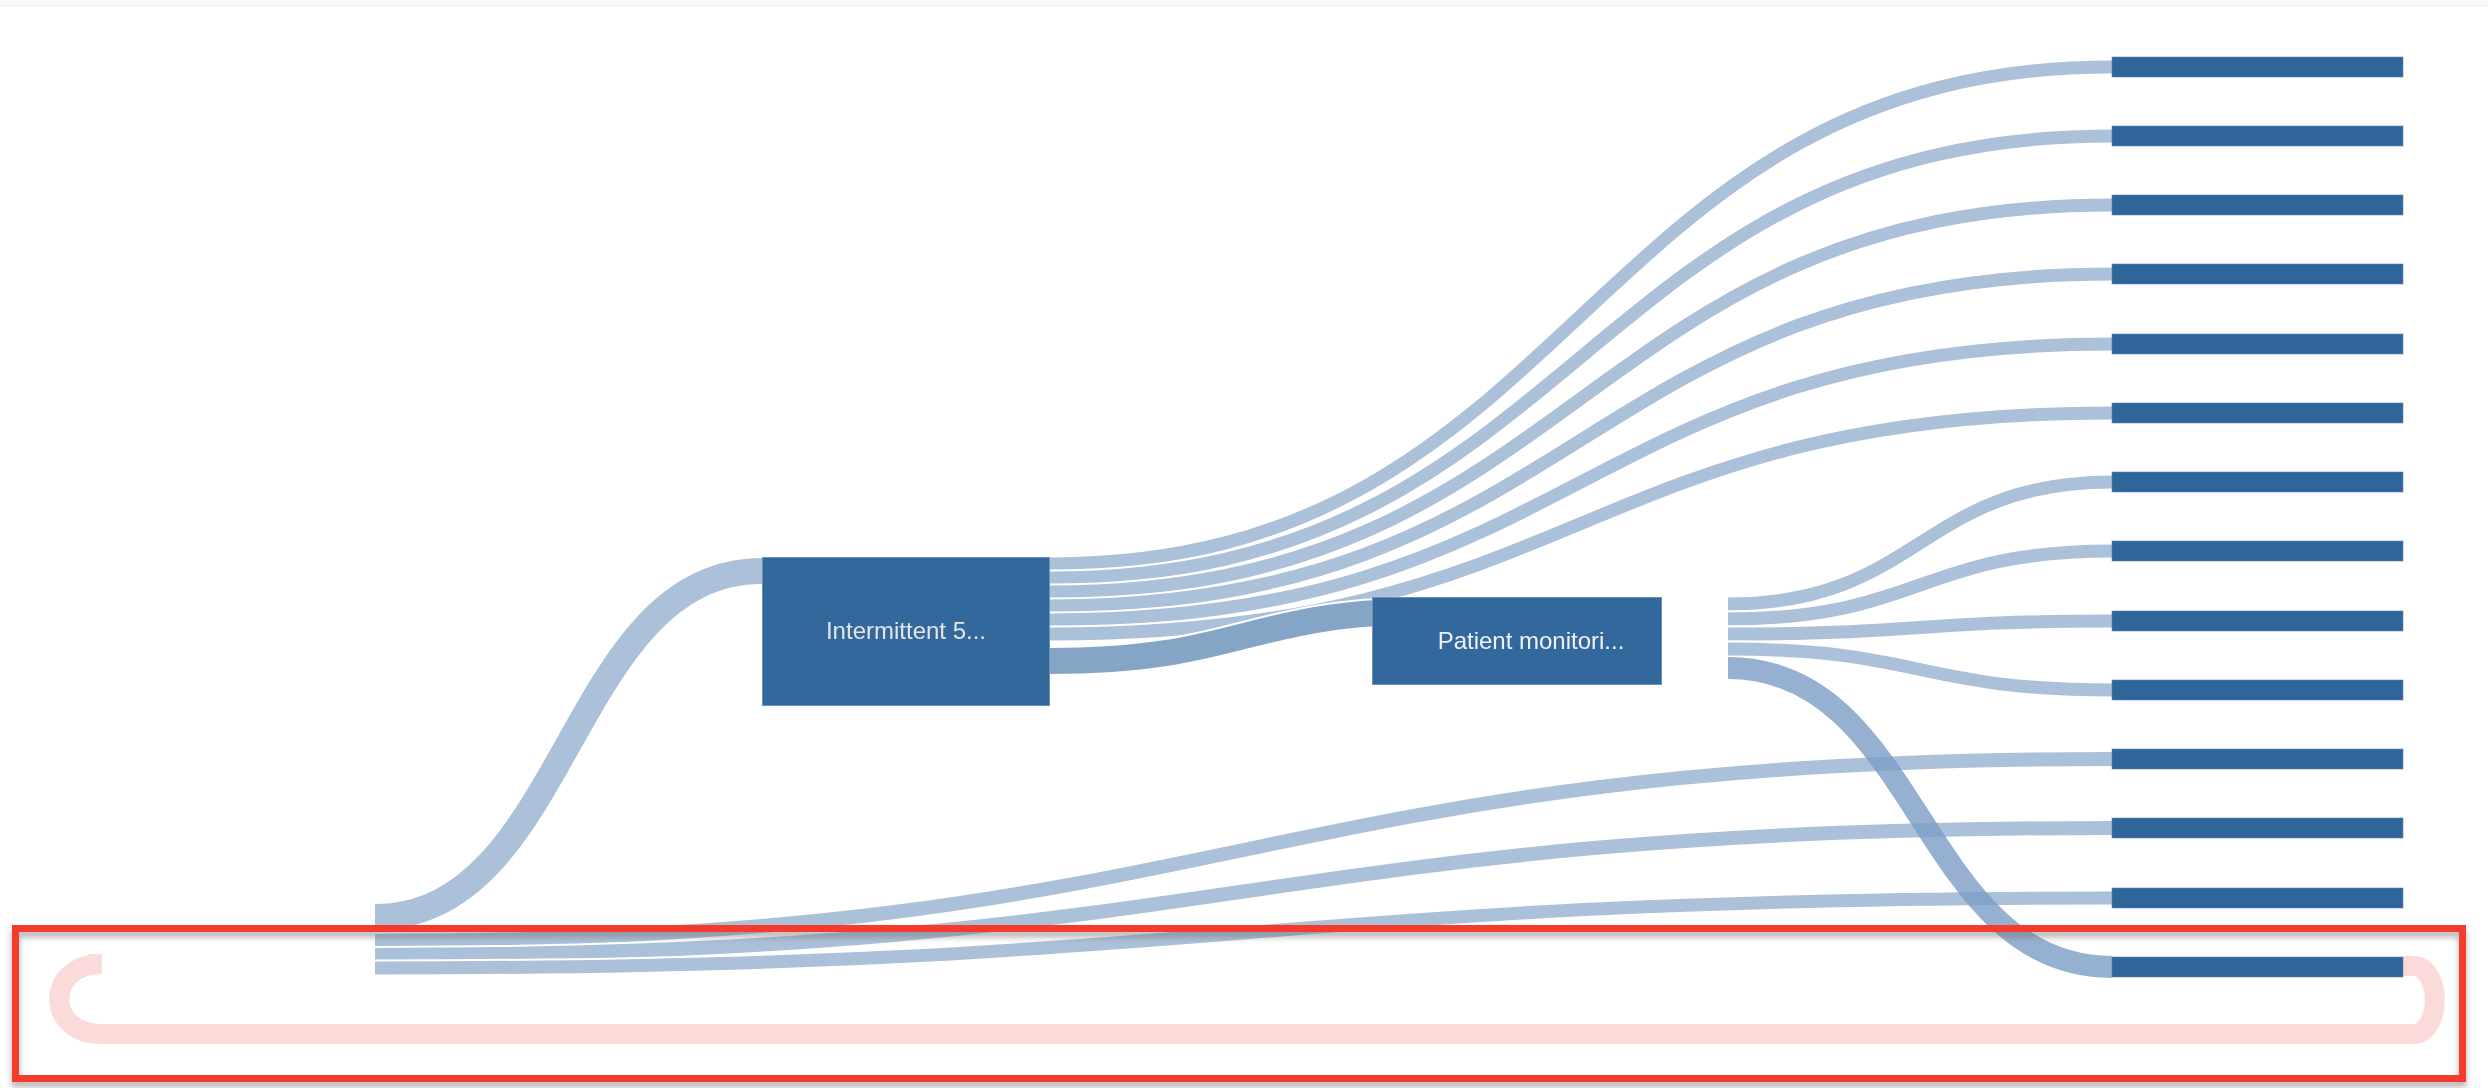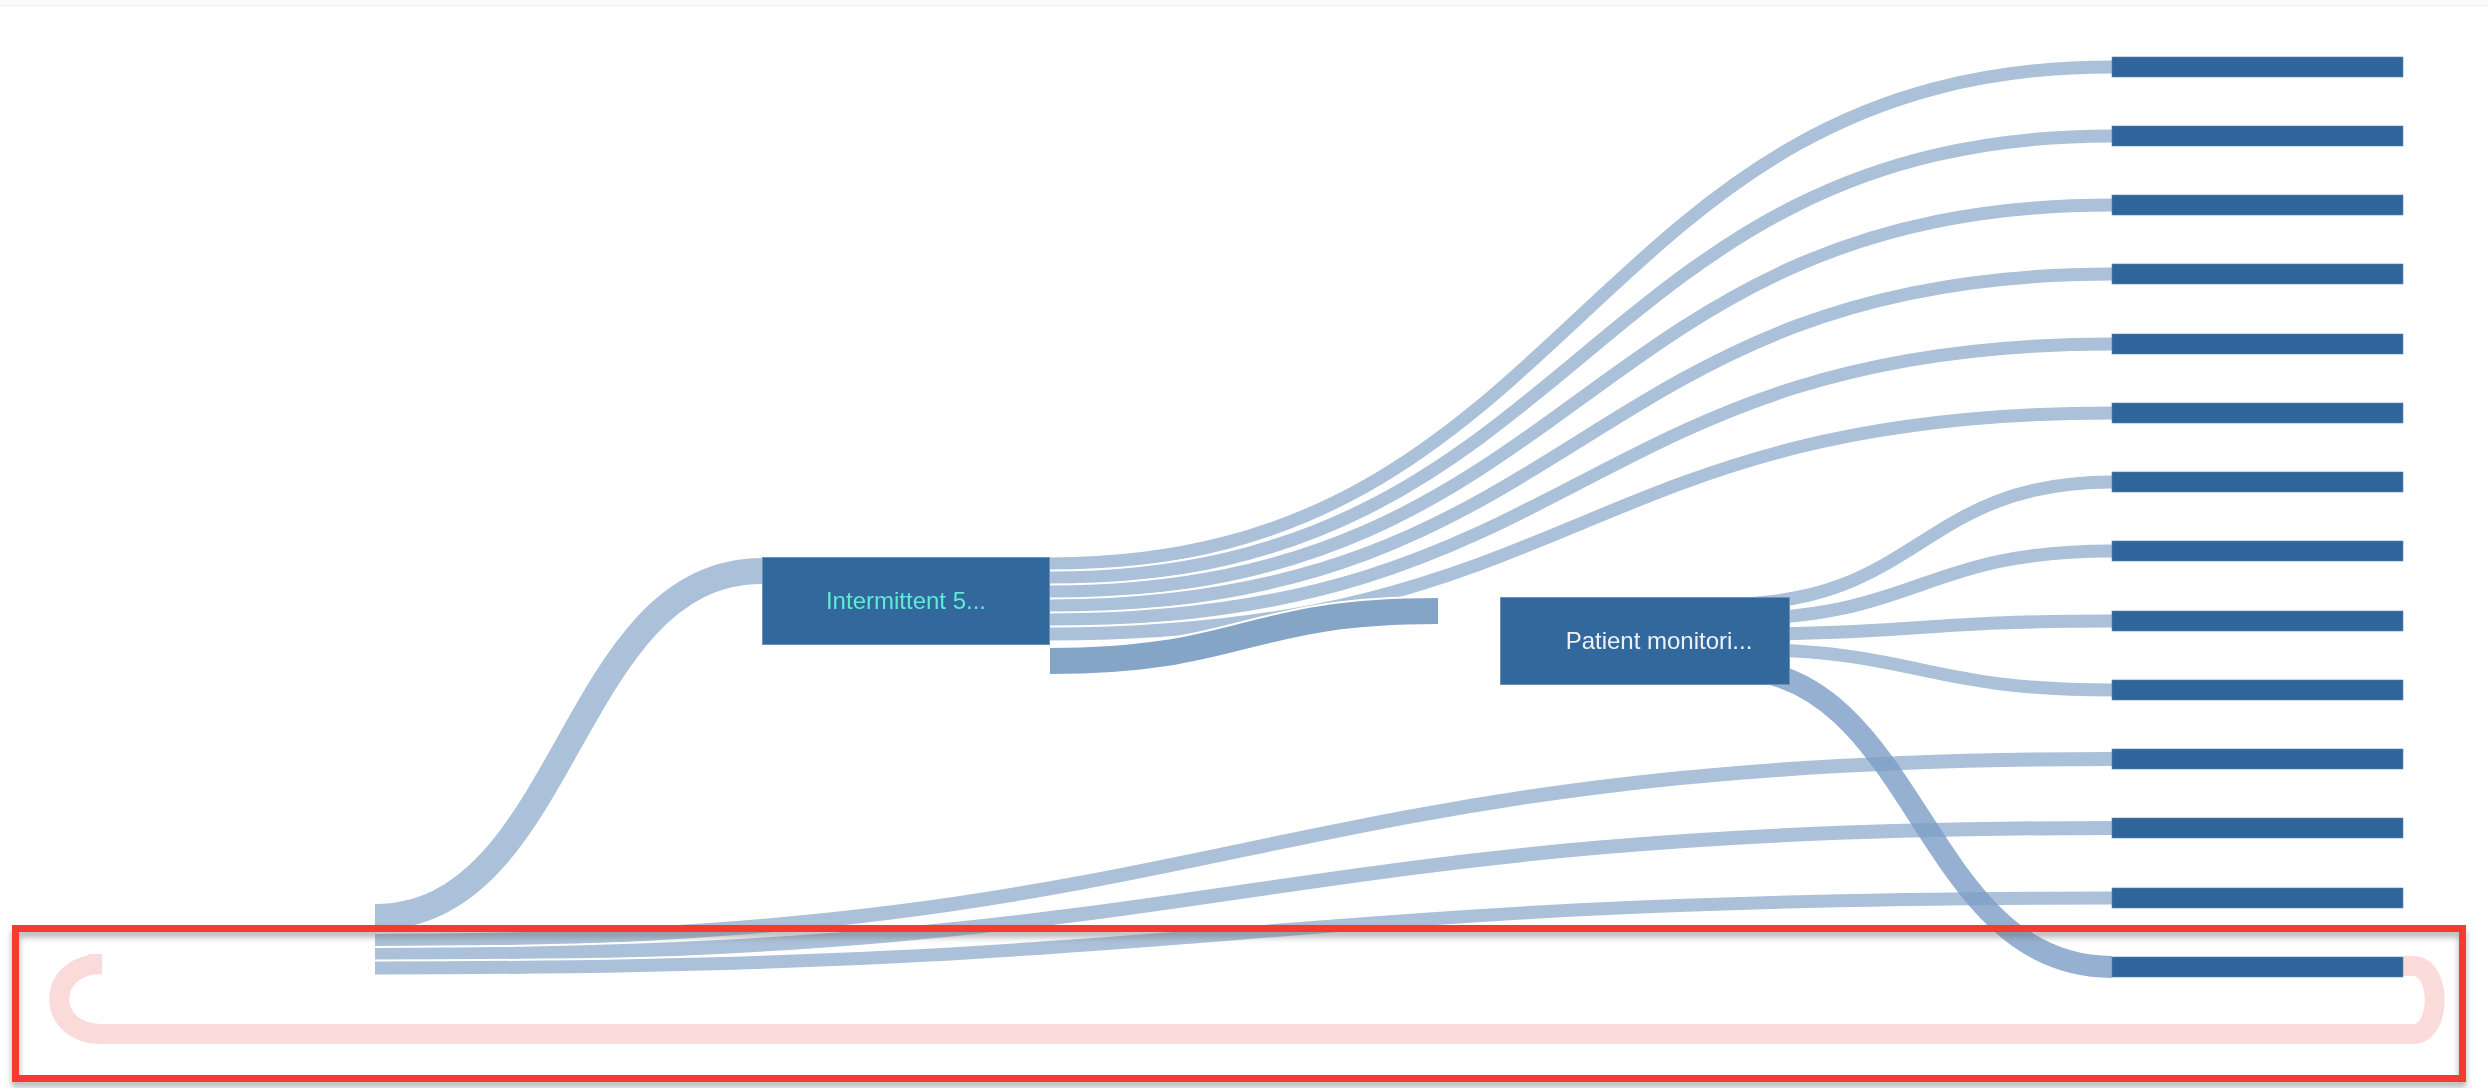--- a/index.html
+++ b/index.html
@@ -84,26 +84,26 @@
       <rect x="2112" y="541" width="291" height="20" fill="#2F659A" stroke="#5D86AF" stroke-width="0.6"></rect>
       <rect x="2112" y="611" width="291" height="20" fill="#2F659A" stroke="#5D86AF" stroke-width="0.6"></rect>
       <rect x="2112" y="680" width="291" height="20" fill="#2F659A" stroke="#5D86AF" stroke-width="0.6"></rect>
       <rect x="2112" y="749" width="291" height="20" fill="#2F659A" stroke="#5D86AF" stroke-width="0.6"></rect>
       <rect x="2112" y="818" width="291" height="20" fill="#2F659A" stroke="#5D86AF" stroke-width="0.6"></rect>
       <rect x="2112" y="888" width="291" height="20" fill="#2F659A" stroke="#5D86AF" stroke-width="0.6"></rect>
       <rect x="2112" y="957" width="291" height="20" fill="#2F659A" stroke="#5D86AF" stroke-width="0.6"></rect>
     </svg>
 
 
-  <div class="sankey-node" id="node-1" style="left: 762px; top: 557px; width: 288px; height: 88px; background: rgb(51, 104, 156); color: #5eead4;">
+  <div class="sankey-node" id="node-1" style="left: 762px; top: 557px; width: 288px; height: 149px; background: rgb(51, 104, 156); color: #e5e5e5;">
     <div>
       <span class="lbl">Intermittent 5...</span>
     </div>
   </div>
 
-  <div class="sankey-node" id="node-2" style="left: 1500px; top: 597px; width: 290px; height: 88px; background: rgb(51, 104, 156); color: rgb(237, 242, 248); padding-left: 28px;">
+  <div class="sankey-node" id="node-2" style="left: 1372px; top: 597px; width: 290px; height: 88px; background: rgb(51, 104, 156); color: rgb(237, 242, 248); padding-left: 28px;">
     <div>
       <span class="lbl">Patient monitori...</span>
     </div>
   </div>
 
   <div class="annotation-box" id="red-box" style="left: 12px; top: 925px; width: 2454px; height: 157px; border: 7px solid rgb(244, 59, 46);"></div>
 </div>
 
 </body></html>

